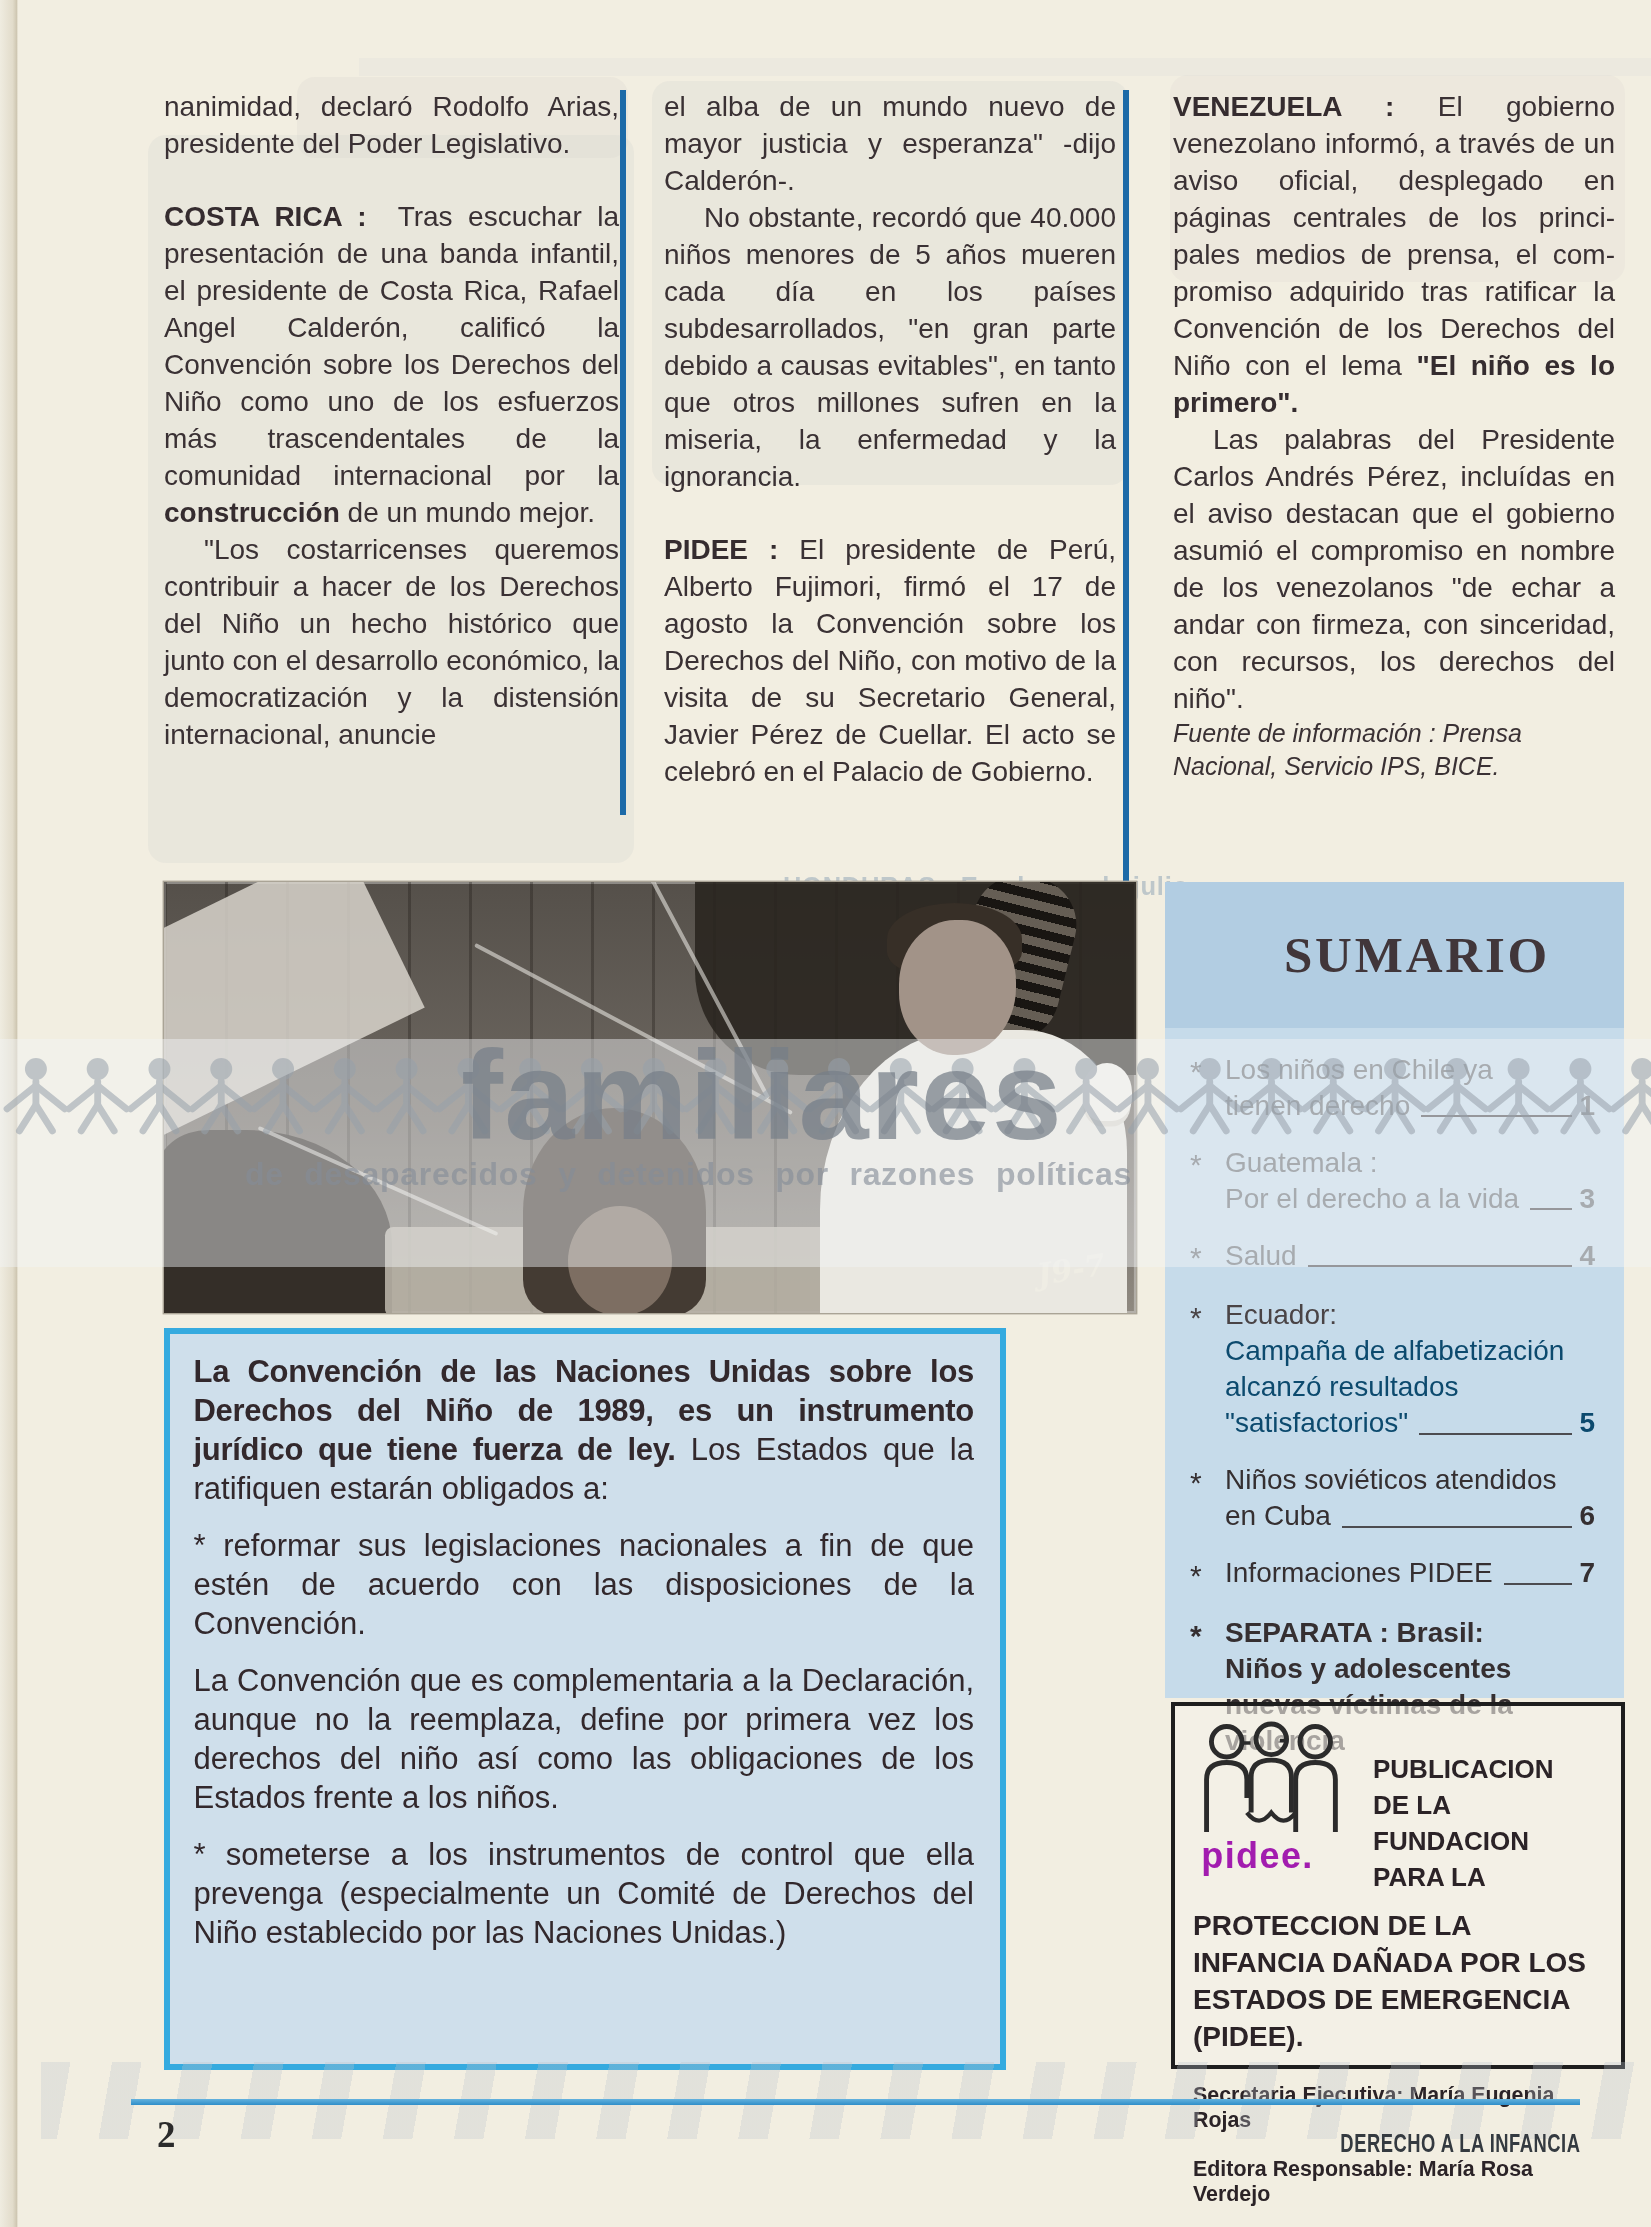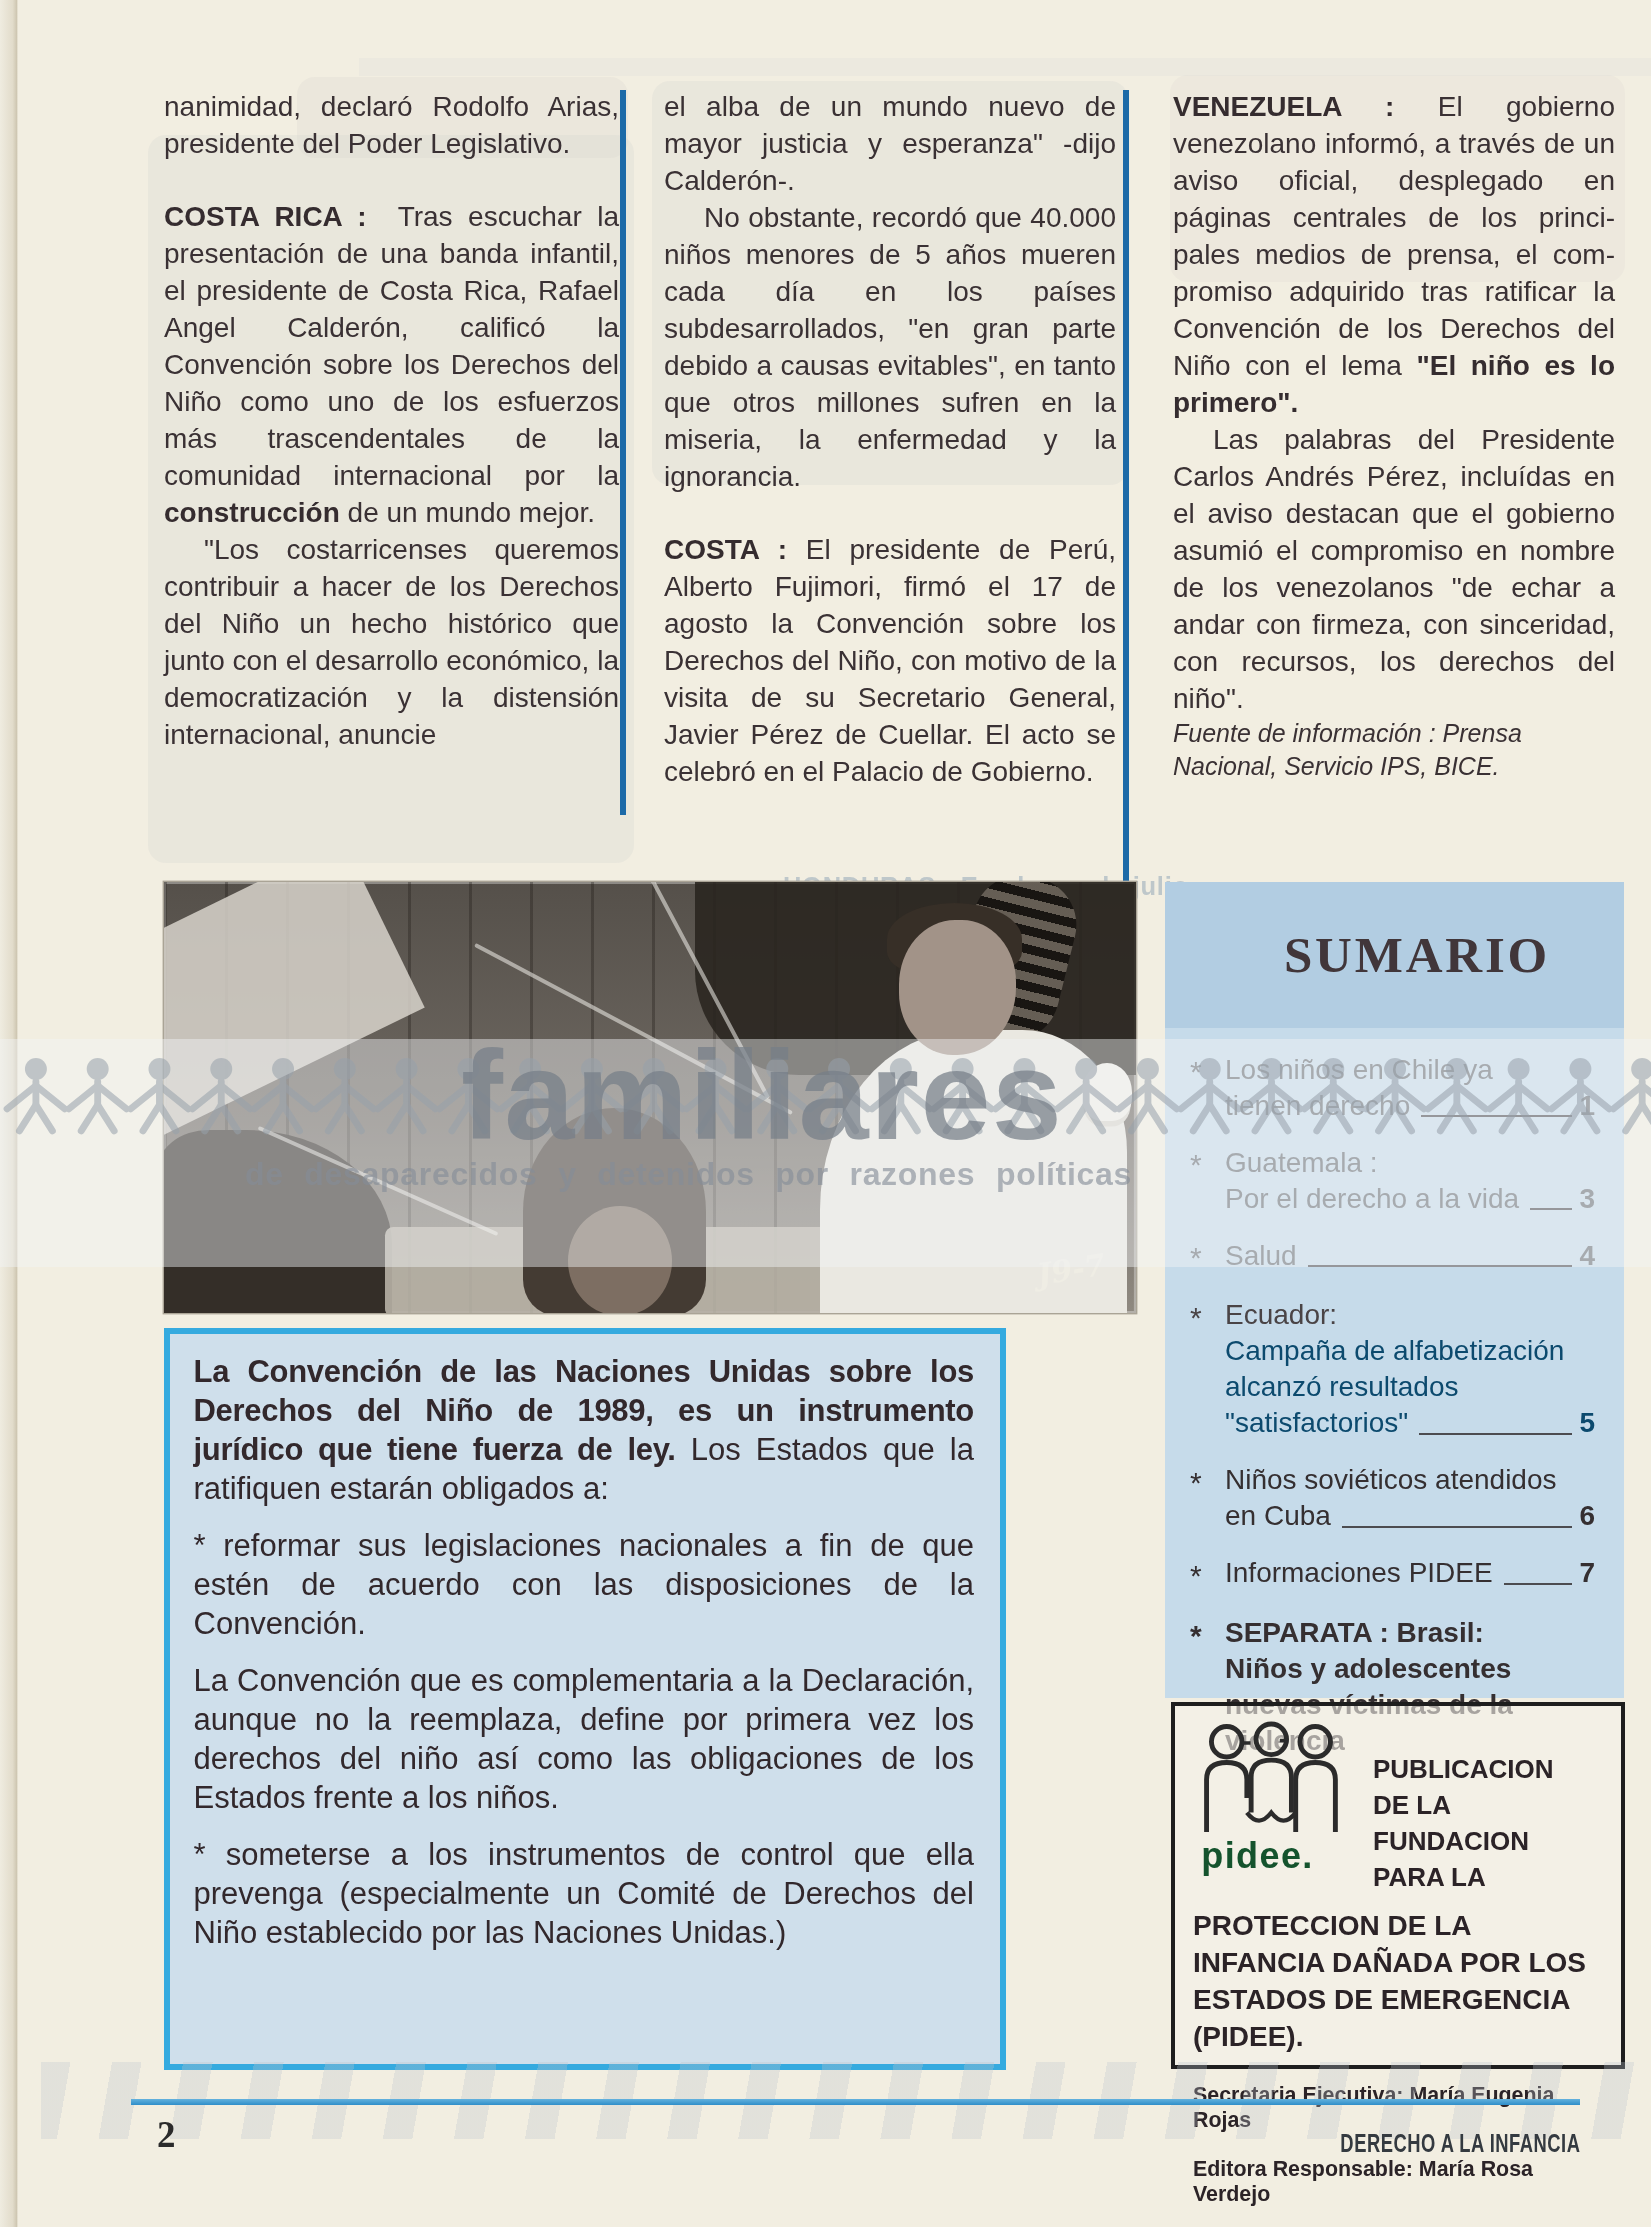--- a/index.html
+++ b/index.html
@@ -74,21 +74,21 @@
 
   
   .bluebox{position:absolute;left:164px;top:1328px;width:842px;height:742px;background:#cfdfeb;border:6.2px solid #35aadf;box-sizing:border-box;padding:18px 26px 0 23.5px;color:#32282c;font-size:31px;line-height:39px;text-align:justify;}
   .bluebox p{margin:0 0 18px 0;}
   .bb-bold{font-weight:700;letter-spacing:-0.3px;}
 
   
   .pideebox{position:absolute;left:1171px;top:1702px;width:454px;height:367px;border:4.8px solid #1e1e1e;box-sizing:border-box;background:rgba(244,241,233,.6);padding:15px 18px 0 18px;color:#2b2327;}
   .pidee-top{display:flex;}
   .pidee-logo{width:173px;flex:0 0 173px;}
-  .pidee-word{font-weight:700;font-size:36px;letter-spacing:1.4px;margin:-4.1px 0 0 8.3px;color:#14532d;}
+  .pidee-word{font-weight:700;font-size:36px;letter-spacing:1.4px;margin:-4.1px 0 0 8.3px;color:#a21caf;}
   .pidee-right{font-weight:700;font-size:26px;line-height:36px;white-space:pre-line;padding:30px 0 0 7px;}
   .pidee-body{font-weight:700;font-size:28px;line-height:37px;margin-top:12.4px;}
   .pidee-cred{font-weight:700;font-size:21.4px;margin-top:28px;}
   .pidee-cred2{font-weight:700;font-size:21.4px;margin-top:23.5px;}
 
   
   .dashband{position:absolute;left:41px;top:2062px;width:1611px;height:77px;background:repeating-linear-gradient(100deg,rgba(188,196,205,.55) 0 29px,rgba(0,0,0,0) 29px 70px);opacity:.55;}
   .bluerule{position:absolute;left:131px;top:2099px;width:1449px;height:6.2px;background:linear-gradient(180deg,#64b2de,#2f8ec9);}
   .pagenum{position:absolute;left:157px;top:2113px;font-family:"Liberation Serif",serif;font-weight:700;font-size:37px;color:#2b2b2b;}
   .footright{position:absolute;right:72px;top:2129px;font-weight:700;font-size:25.5px;color:#343a40;transform:scaleX(.72);transform-origin:right center;letter-spacing:0.7px;white-space:nowrap;}
@@ -113,21 +113,21 @@
     <p>
         <span class="ind">"Los costarricenses queremos contribuir a hacer de los De­rechos del Niño un hecho histórico que junto con el desarrollo eco­nómico, la democratización y la distensión internacional, anuncie</span>
       </p>
   </div>
 
   <div class="col c2">
     <p>el alba de un mundo nuevo de mayor justicia y esperanza" -dijo Calderón-.</p>
     <p>
         <span class="ind">No obstante, recordó que 40.000 niños menores de 5 años mueren cada día en los países subdesarrollados, "en gran parte debido a causas evitables", en tanto que otros millones sufren en la miseria, la enfermedad y la ignorancia.</span>
       </p>
-    <p class="gap"><b class="hd">COSTA :</b>&nbsp;<span>El presidente de Perú, Alberto Fujimori, firmó el 17 de agosto la Convención sobre los Derechos del Niño, con motivo de la visita de su Secretario Gene­ral, Javier Pérez de Cuellar.  El acto se celebró en el Palacio de Gobierno.</span></p>
+    <p class="gap"><b class="hd">PIDEE :</b>&nbsp;<span>El presidente de Perú, Alberto Fujimori, firmó el 17 de agosto la Convención sobre los Derechos del Niño, con motivo de la visita de su Secretario Gene­ral, Javier Pérez de Cuellar.  El acto se celebró en el Palacio de Gobierno.</span></p>
   </div>
 
   <div class="col c3">
     <p><b class="hd">VENEZUELA :</b>&nbsp;<span>El gobierno venezolano informó, a través de un aviso oficial, desplegado en páginas centrales de los princi­pales medios de prensa, el com­promiso adquirido tras ratificar la Convención de los Derechos del Niño con el lema </span><b class="hd">"El niño es lo primero".</b></p>
     <p>
         <span class="ind">Las palabras del Presidente Carlos Andrés Pérez, incluídas en el aviso destacan que el go­bierno asumió el compromiso en nombre de los venezolanos "de echar a andar con firmeza, con sinceridad, con recursos, los de­rechos del niño".</span>
       </p>
     <p class="source">Fuente de información :  Prensa Nacional, Servicio IPS, BICE.</p>
   </div>
 

